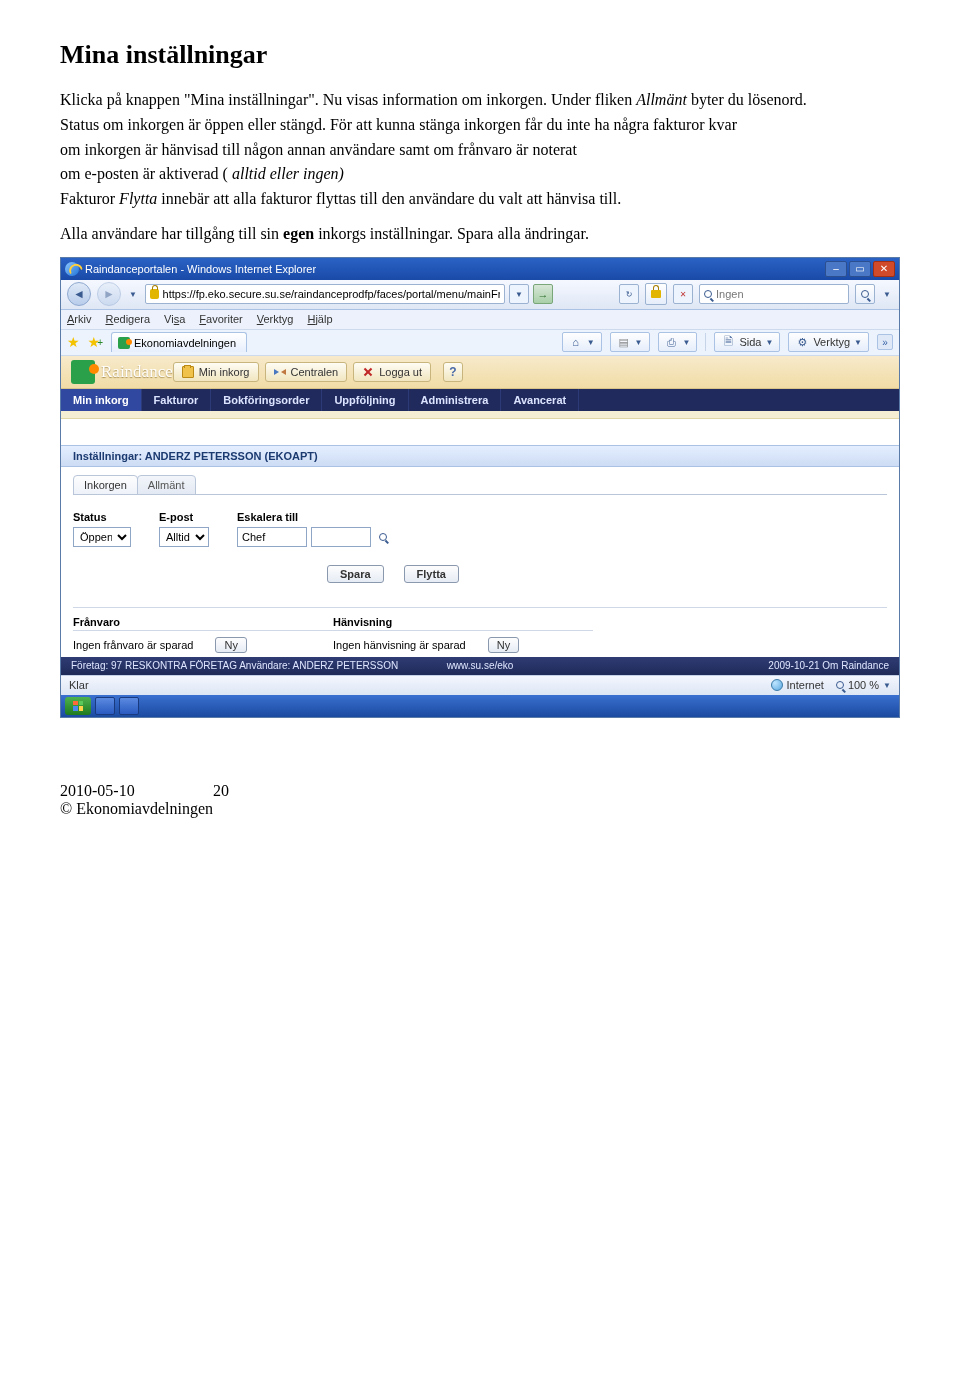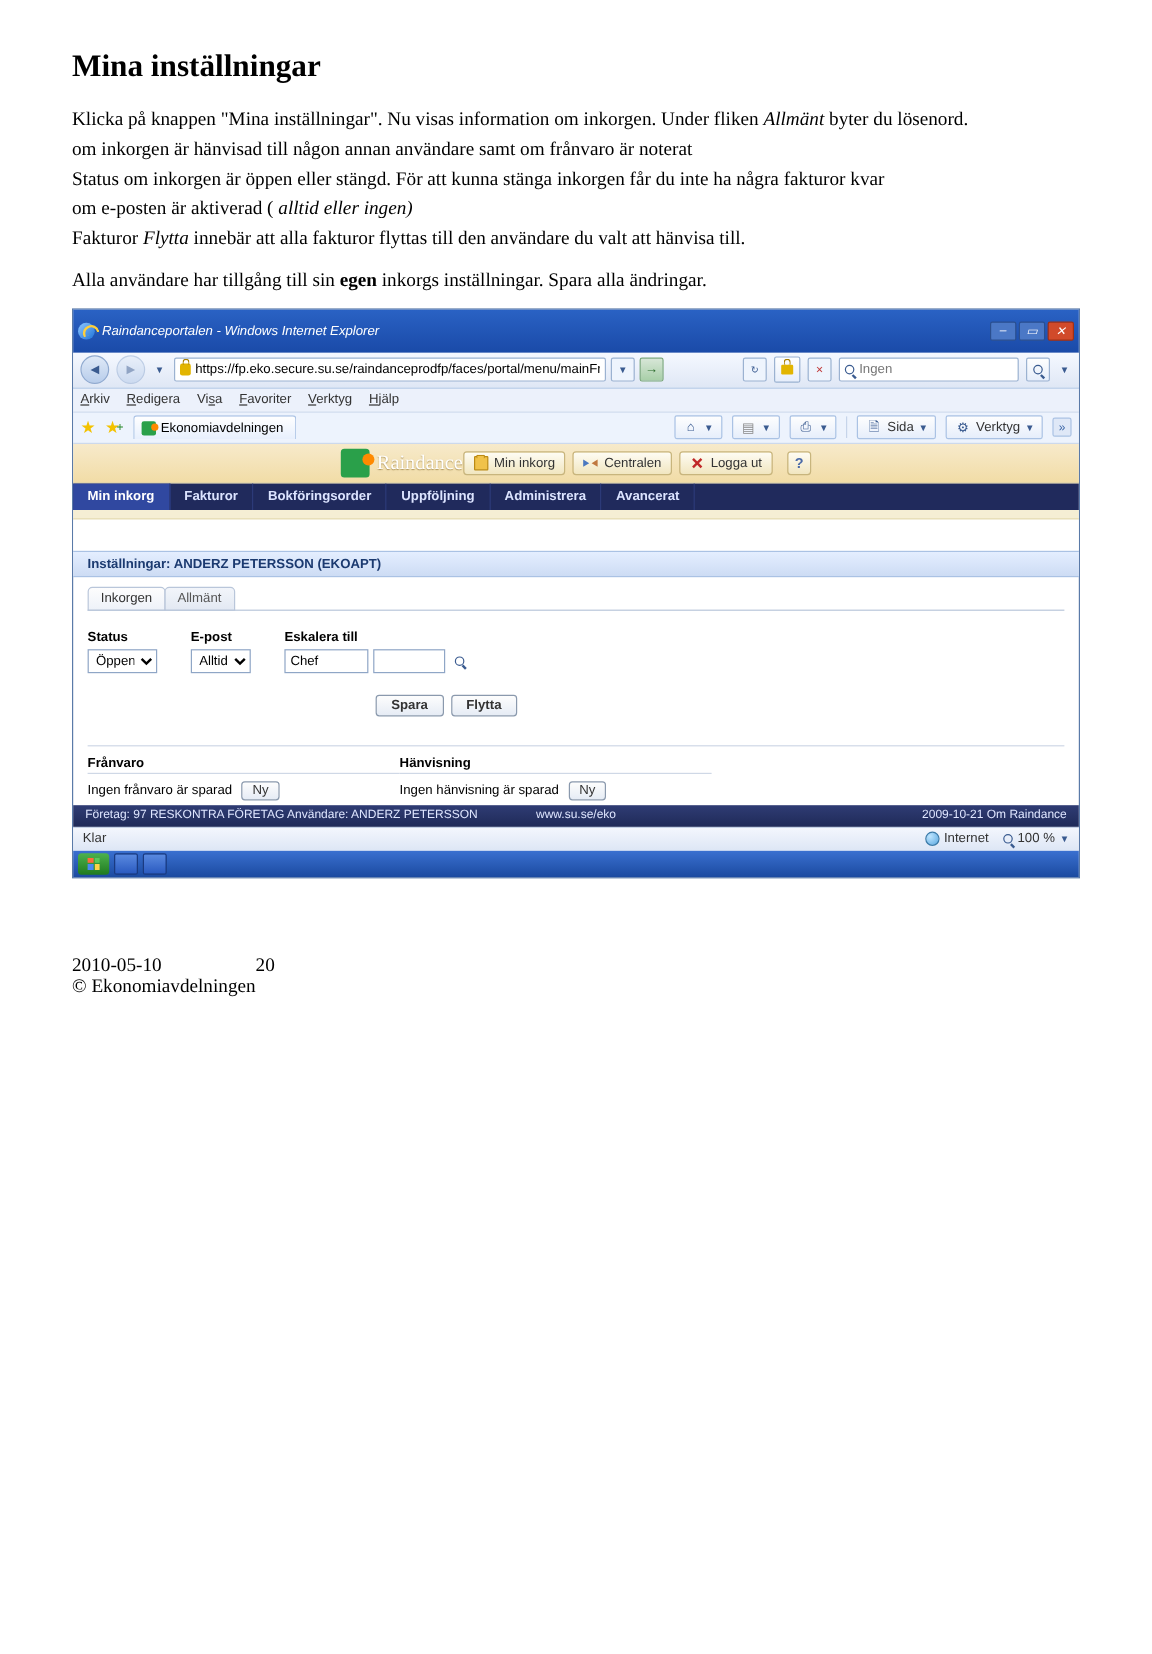--- a/index.html
+++ b/index.html
@@ -18,21 +18,21 @@
     border: 1px solid #5a7aa8;
     background: #fff;
     margin-top: 12px;
     width: 840px;
   }
   
   .titlebar {
     background: linear-gradient(to bottom, #2a62c4, #1a4aa8);
     color: #fff;
     display: flex; align-items: center; justify-content: space-between;
-    height: 36px; padding: 4px 4px; font-style: italic;
+    height: 22px; padding: 4px 4px;
   }
   .titlebar-left { display: flex; align-items: center; gap: 6px; }
   .ie-icon { width: 14px; height: 14px; background: linear-gradient(135deg,#8ec7ff,#1e73d8); border-radius: 50%; position: relative; }
   .ie-icon:after { content:""; position:absolute; left:3px; top:2px; width:10px; height:6px; border:2px solid #ffcf3a; border-bottom:0; border-radius:10px 10px 0 0; transform: rotate(-20deg); }
   .winbtns { display:flex; gap:2px; }
   .winbtn { width:22px; height:16px; background:#4b78c6; border:1px solid #2b4f8f; border-radius:2px; display:flex; align-items:center; justify-content:center; color:#fff; font-size:10px; }
   .winbtn.close { background:#d14a2a; border-color:#a02f14; }
 
   
   .navrow {
@@ -69,21 +69,21 @@
   .tab .logo{width:12px;height:12px;background:#2aa04a;border-radius:2px;position:relative;}
   .tab .logo:after{content:"";position:absolute;right:-2px;top:2px;width:6px;height:6px;background:#ff8a00;border-radius:50%;}
   .rightctrl { display:flex; align-items:center; gap:8px; }
   .tbtn { height:20px;border:1px solid #aac2e4;background:linear-gradient(#fefefe,#e6eefb);border-radius:2px;display:flex;align-items:center;padding:0 6px;gap:4px;font-size:11px;color:#333;}
   .icon-sm{width:14px;height:14px;display:flex;align-items:center;justify-content:center;color:#3a5b90;}
   .tdrop { font-size:8px;color:#3a5b90;}
   .dblchev{ font-size:10px;color:#3b66a8;background:#dfe8f7;border:1px solid #aac2e4;border-radius:2px;width:16px;height:16px;display:flex;align-items:center;justify-content:center;}
   .sep { width:1px;height:18px;background:#c6d4ea;}
 
   
-  .rd-top { background:linear-gradient(to bottom,#f7eacb,#f1dca6);height:18px;border-bottom:1px solid #d6c48a;display:flex;align-items:center;justify-content:center;padding:16px 10px;}
+  .rd-top { background:linear-gradient(to bottom,#f7eacb,#f1dca6);height:18px;border-bottom:1px solid #d6c48a;display:flex;align-items:center;justify-content:flex-start;padding:16px 10px;}
   .rd-logo { display:flex; align-items:center; gap:6px; color:#fff;}
   .rd-mark { width:24px;height:24px;background:#2aa04a;border-radius:3px;position:relative;}
   .rd-mark:after{content:"";position:absolute;right:-4px;top:4px;width:10px;height:10px;background:#ff8a00;border-radius:50%;}
   .rd-name { font-family: Georgia, serif; font-size:17px;color:#fff;text-shadow:0 1px 1px rgba(120,90,20,0.6);}
   .rd-actions{ display:flex; gap:6px; align-items:center;}
   .rd-btn { background:linear-gradient(#fefcf4,#f1e6c0);border:1px solid #c8b57d;border-radius:3px;height:20px;display:flex;align-items:center;gap:5px;padding:0 8px;font-size:11px;color:#333;}
   .gi{width:12px;height:12px;display:inline-block;}
   .gi-folder{background:#f0c24a;border:1px solid #bb8a14;border-radius:1px;position:relative;}
   .gi-folder:before{content:"";position:absolute;left:1px;top:-2px;width:5px;height:2px;background:#f0c24a;border:1px solid #bb8a14;border-bottom:0;border-radius:1px 1px 0 0;}
   .gi-x{position:relative;}
@@ -109,21 +109,21 @@
   .tab2 + .tab2{ margin-left:-1px;}
   .panel-inner { border-top:1px solid #b9c6da; padding-top:16px; }
   .fieldrow { display:flex; gap:28px; align-items:flex-start; }
   .fld label { display:block; font-weight:bold; font-size:11px; margin-bottom:4px; }
   .sel { border:1px solid #8fa6c6;background:#fff;height:20px;font-size:11px;padding:1px 2px;}
   .sel.status{width:58px;} .sel.epost{width:50px;}
   .chef-wrap{display:flex;align-items:center;gap:4px;}
   .txtin{border:1px solid #8fa6c6;height:20px;width:70px;font-size:11px;padding:1px 4px;}
   .look{ width:16px;height:16px;display:flex;align-items:center;justify-content:center;}
   .btnrow { display:flex; gap:6px; margin:18px 0 0 240px;}
-  .btn { border:1px solid #8a99ad;background:linear-gradient(#fdfdfd,#e6ecf5);border-radius:3px;padding:2px 12px;font-size:11px;font-weight:bold;color:#333;}
+  .btn { border:1px solid #8a99ad;background:linear-gradient(#fdfdfd,#e6ecf5);border-radius:3px;padding:2px 12px;font-size:11px;font-weight:bold;color:#333;margin-left:14px;}
   .sectline { border-top:1px solid #cfd8e6; margin-top:24px; }
   .cols { display:flex; gap:0;}
   .col { flex:0 0 260px; padding-top:8px;}
   .col h4{font-size:11px;font-weight:bold;margin-bottom:2px;}
   .linex{border-top:1px solid #cfd8e6;margin:2px 0 6px 0; width:260px;}
   .absrow{display:flex;align-items:center;gap:8px;font-size:11px;}
   .tillbaka-row{ display:flex; justify-content:flex-end; padding:130px 60px 8px 0;}
 
   
   .appfooter { background:linear-gradient(to bottom,#2f3c74,#1f2a58);color:#dfe6ff;height:18px;display:flex;align-items:center;justify-content:space-between;padding:0 10px;font-size:10px;}
@@ -146,22 +146,22 @@
 </style>
 </head>
 <body>
 
 <h1>Mina inställningar</h1>
 
 <div class="para-block">
   <p>
     <span>Klicka på knappen "Mina inställningar". Nu visas information om inkorgen. Under fliken </span><span class="italic">Allmänt</span><span> byter du lösenord.</span>
   </p>
+  <p>Status om inkorgen är öppen eller stängd. För att kunna stänga inkorgen får du inte ha några fakturor kvar</p>
   <p>om inkorgen är hänvisad till någon annan användare samt om frånvaro är noterat</p>
-  <p>Status om inkorgen är öppen eller stängd. För att kunna stänga inkorgen får du inte ha några fakturor kvar</p>
   <p>
     <span>om e-posten är aktiverad ( </span><span class="italic">alltid eller ingen)</span>
   </p>
   <p>
     <span>Fakturor </span><span class="italic">Flytta</span><span> innebär att alla fakturor flyttas till den användare du valt att hänvisa till.</span>
   </p>
 </div>
 
 <p>
   <span>Alla användare har tillgång till sin </span><span class="bold">egen</span><span> inkorgs inställningar. Spara alla ändringar.</span>

